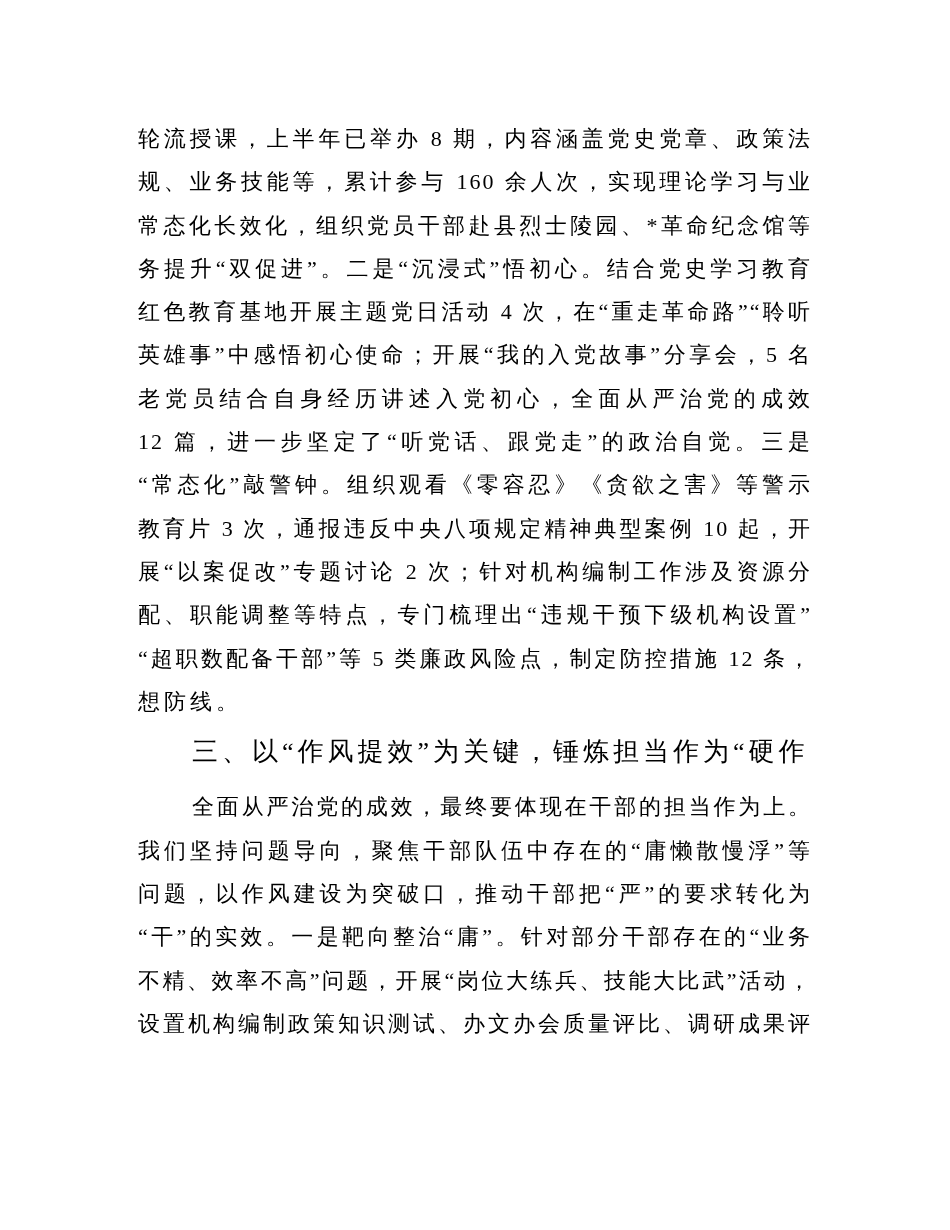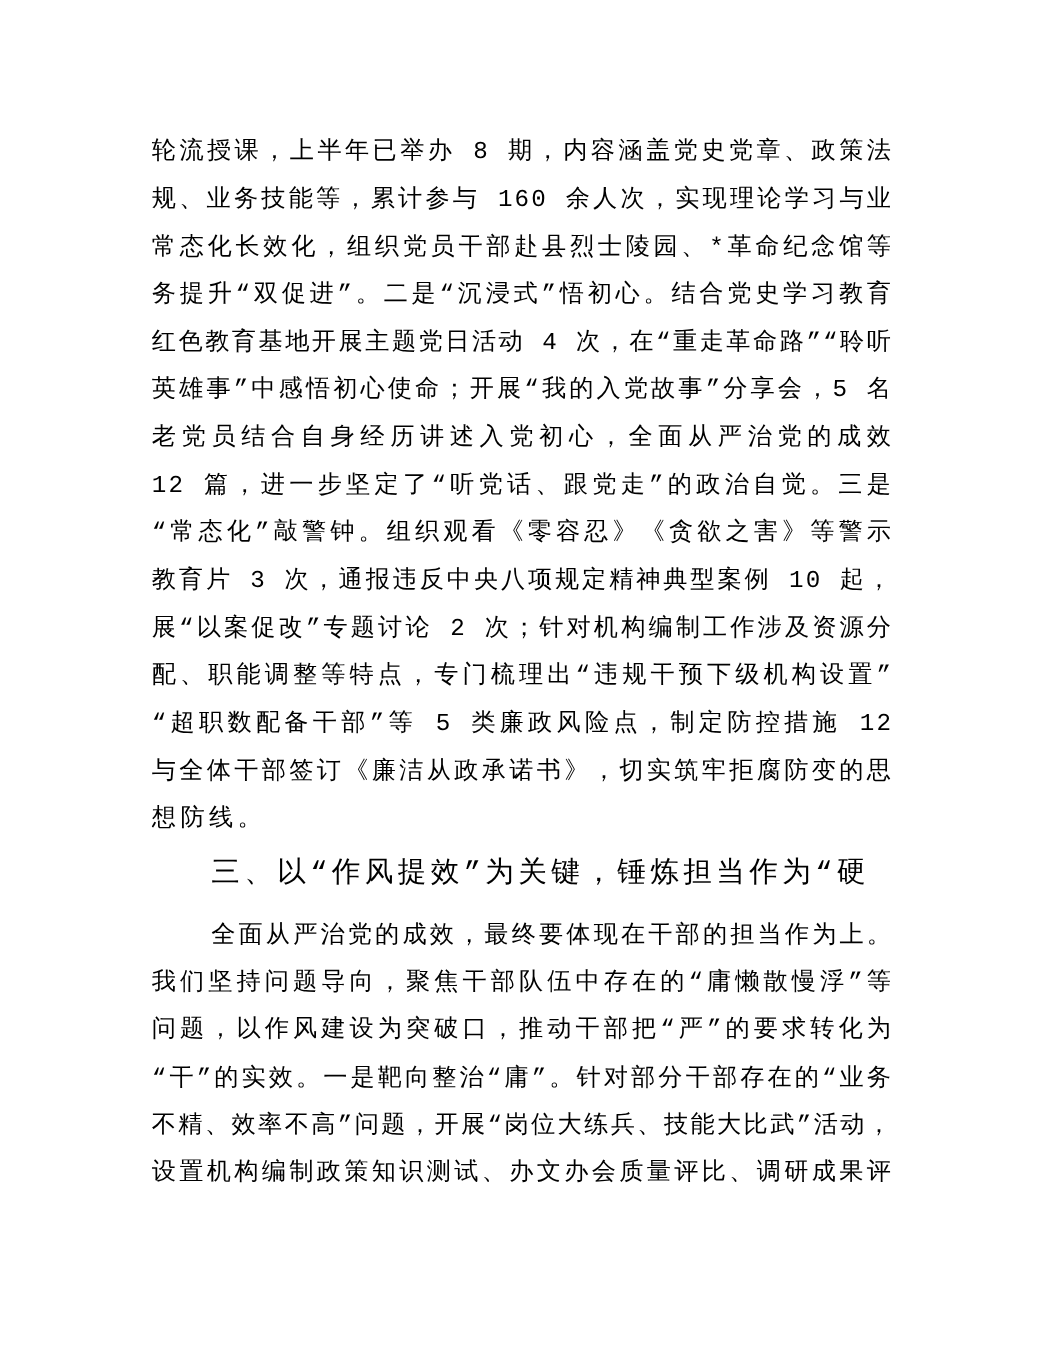--- a/index.html
+++ b/index.html
@@ -8,21 +8,21 @@
     background: #ffffff;
   }
   .page {
     position: relative;
     width: 950px;
     height: 1230px;
     box-sizing: border-box;
     background: #ffffff;
     color: #000000;
     padding: 117px 138px 0 138px;
-    font-family: Liberation Mono, monospace;
+    font-family: Liberation Serif, serif;
     font-size: 22px;
     line-height: 43.3px;
     overflow: hidden;
   }
   .para {
     margin: 0;
     padding: 0;
   }
   .line {
     letter-spacing: 2px;
@@ -64,21 +64,20 @@
     <div class="line">务提升“双促进”。二是“沉浸式”悟初心。结合党史学习教育</div>
     <div class="line">红色教育基地开展主题党日活动 4 次，在“重走革命路”“聆听</div>
     <div class="line">英雄事”中感悟初心使命；开展“我的入党故事”分享会，5 名</div>
     <div class="line">老党员结合自身经历讲述入党初心，全面从严治党的成效</div>
     <div class="line">12 篇，进一步坚定了“听党话、跟党走”的政治自觉。三是</div>
     <div class="line">“常态化”敲警钟。组织观看《零容忍》《贪欲之害》等警示</div>
     <div class="line">教育片 3 次，通报违反中央八项规定精神典型案例 10 起，开</div>
     <div class="line">展“以案促改”专题讨论 2 次；针对机构编制工作涉及资源分</div>
     <div class="line">配、职能调整等特点，专门梳理出“违规干预下级机构设置”</div>
     <div class="line">“超职数配备干部”等 5 类廉政风险点，制定防控措施 12 条，</div>
-    <div class="line">与全体干部签订《廉洁从政承诺书》，切实筑牢拒腐防变的思</div>
     <div class="line flush-left">想防线。</div>
   </div>
 
   <div class="heading">三、以“作风提效”为关键，锤炼担当作为“硬作风”</div>
 
   <div class="para">
     <div class="line para-indent">全面从严治党的成效，最终要体现在干部的担当作为上。</div>
     <div class="line">我们坚持问题导向，聚焦干部队伍中存在的“庸懒散慢浮”等</div>
     <div class="line">问题，以作风建设为突破口，推动干部把“严”的要求转化为</div>
     <div class="line">“干”的实效。一是靶向整治“庸”。针对部分干部存在的“业务</div>

